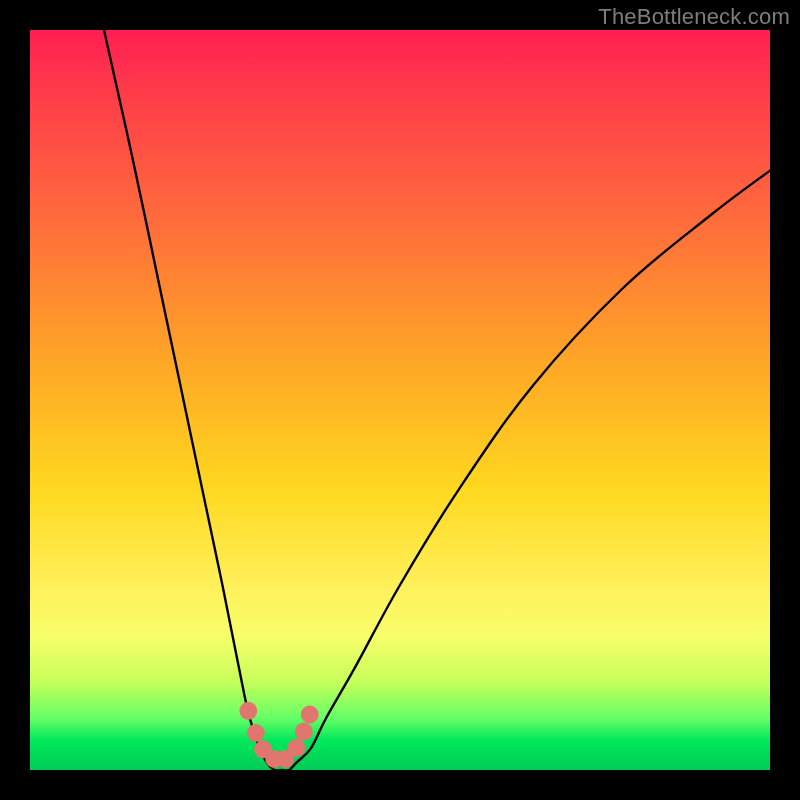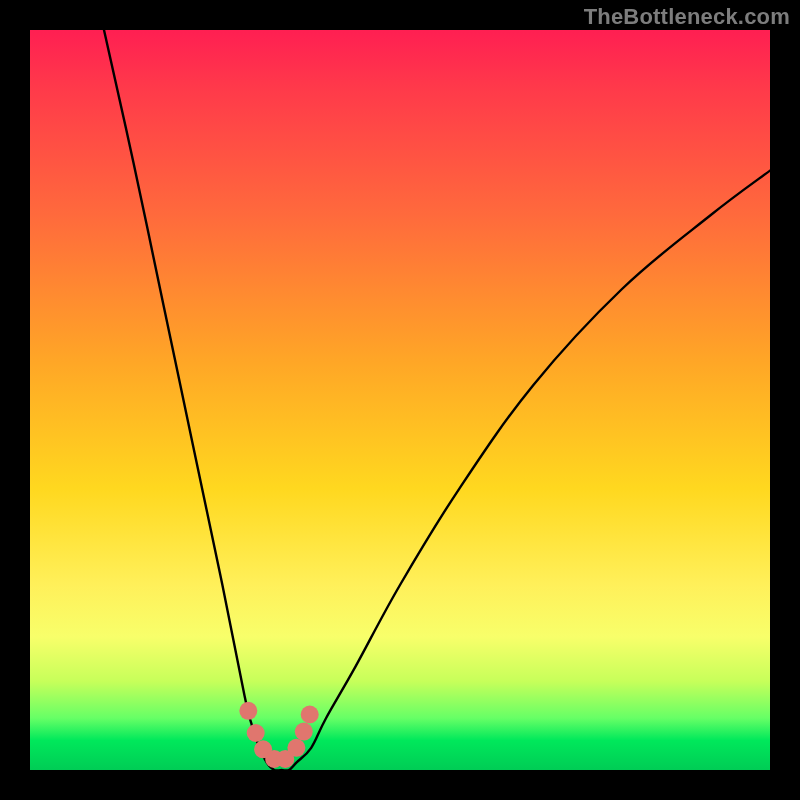--- a/index.html
+++ b/index.html
@@ -36,21 +36,21 @@
       #66ff66 93%,
       #00e85b 96%,
       #00cc55 100%);
   }
   .watermark {
     position: absolute;
     top: 4px;
     right: 10px;
     color: #7d7d7d;
     font-size: 22px;
-    font-weight: 700;
+    font-weight: 400;
     letter-spacing: 0.2px;
     user-select: none;
   }
   svg.curve {
     position: absolute;
     left: 0;
     top: 0;
     width: 740px;
     height: 740px;
     overflow: visible;

